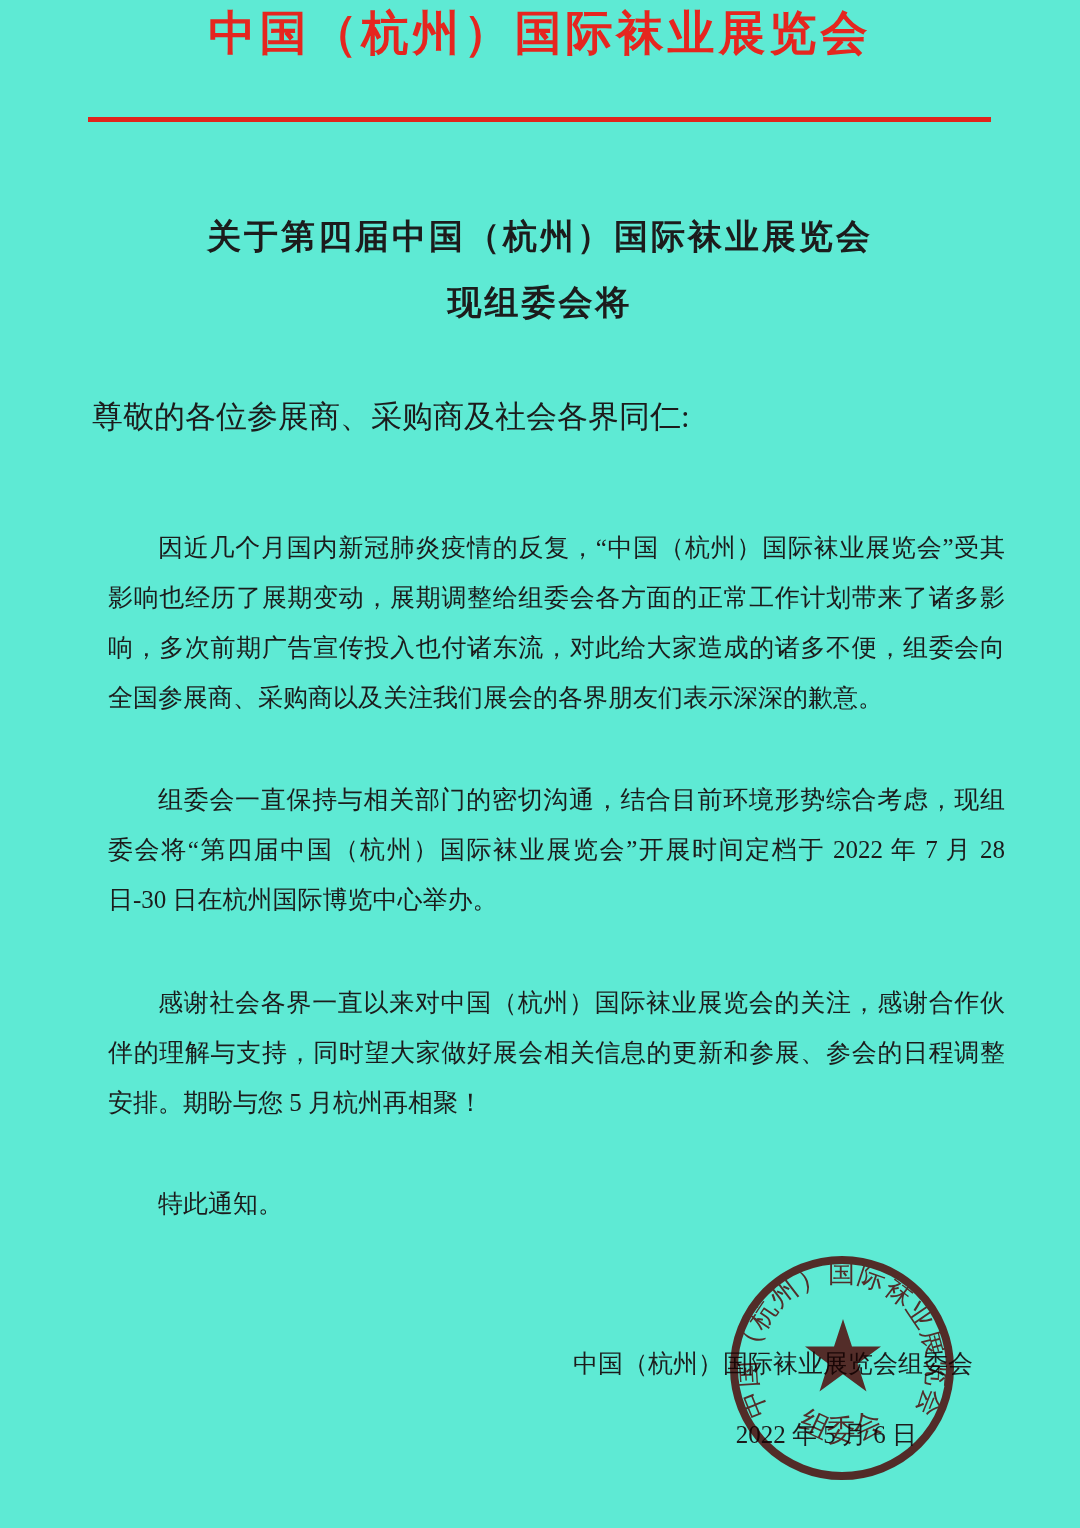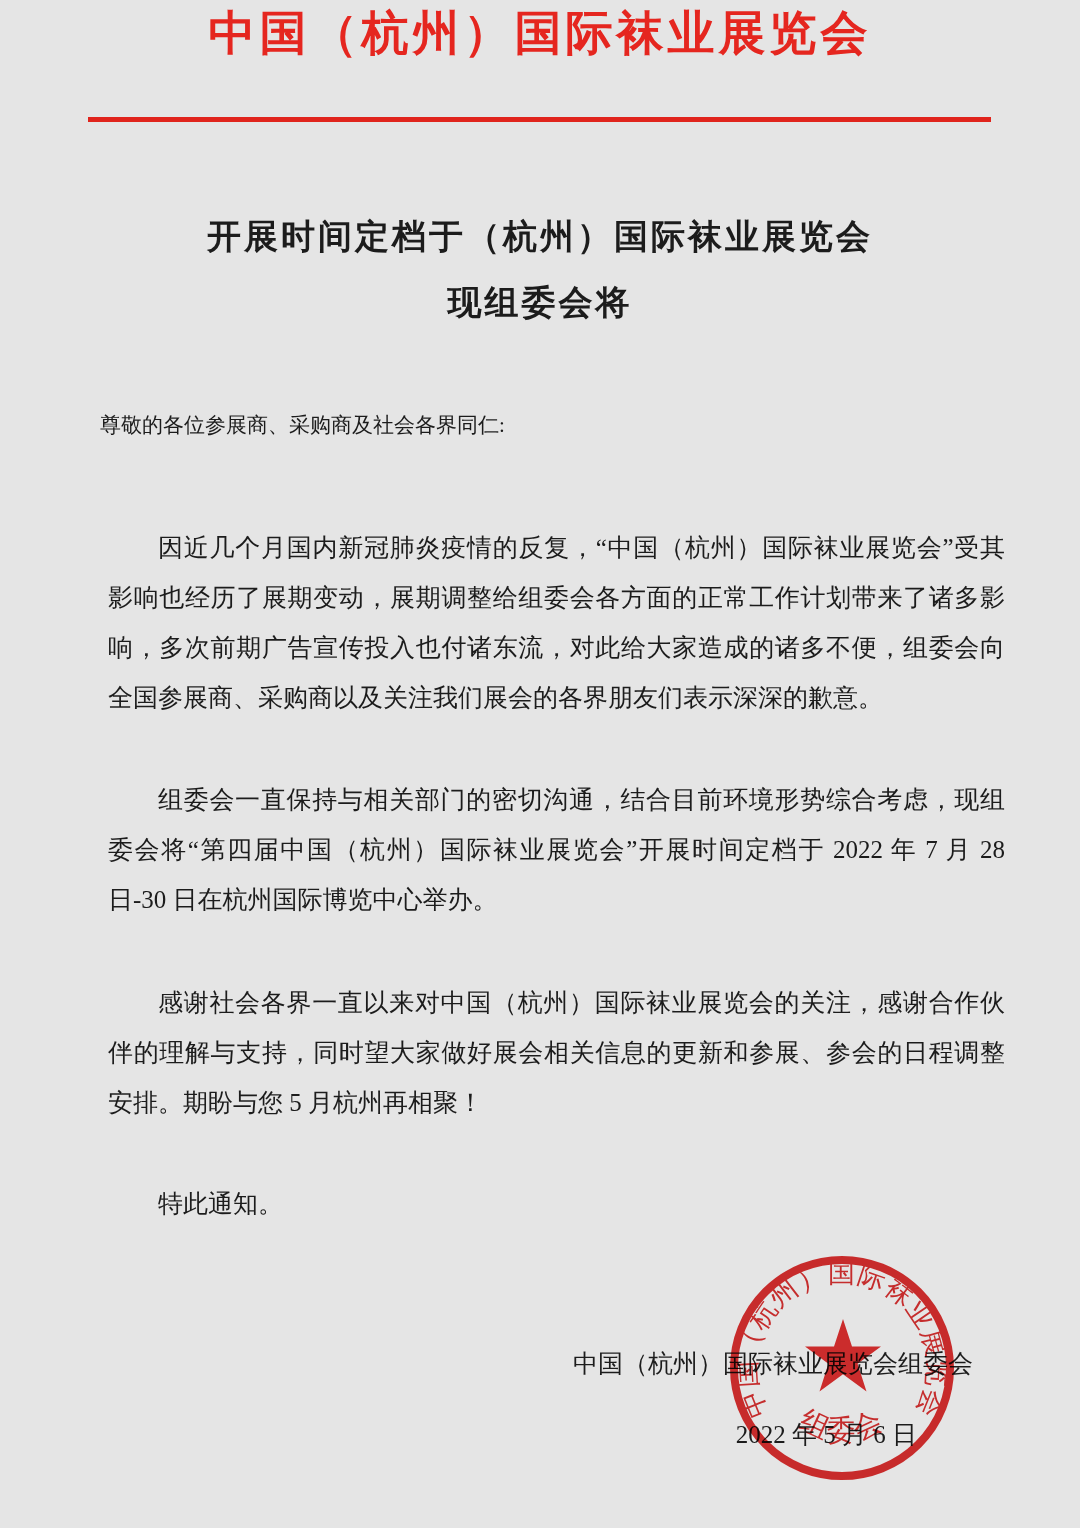--- a/index.html
+++ b/index.html
@@ -1,20 +1,20 @@
 <!DOCTYPE html>
 <html><head>
 <meta charset="utf-8">
 <style>
   html, body { margin: 0; padding: 0; background: #ffffff; }
   .page {
     position: relative;
     width: 1080px;
     height: 1528px;
-    background: #e5e5e5;
+    background: #5eead4;
     font-family: "Liberation Serif", "DejaVu Serif", serif;
     color: #1c1c1c;
     overflow: hidden;
   }
   .header-title {
     position: absolute;
     top: 0px;
     left: 0;
     width: 100%;
     margin: 0;
@@ -41,22 +41,22 @@
     text-align: center;
     font-size: 34px;
     font-weight: bold;
     line-height: 66px;
     letter-spacing: 3px;
   }
   .salutation {
     position: absolute;
     left: 92px;
     top: 392px;
-    margin: 8px;
-    font-size: 21px;
+    margin: 0;
+    font-size: 31px;
     line-height: 50px;
   }
   .para {
     position: absolute;
     left: 92px;
     width: 897px;
     margin: 16px;
     font-size: 25px;
     line-height: 50px;
     text-align: justify;
@@ -102,21 +102,21 @@
 </head>
 <body>
 
 <div class="page">
 
   <h1 class="header-title">中国（杭州）国际袜业展览会</h1>
 
   <div class="red-rule"></div>
 
   <div class="doc-title">
-    <div>开展时间定档于（杭州）国际袜业展览会</div>
+    <div>关于第四届中国（杭州）国际袜业展览会</div>
     <div>现组委会将</div>
   </div>
 
   <p class="salutation">尊敬的各位参展商、采购商及社会各界同仁:</p>
 
   <p class="para" id="p1">因近几个月国内新冠肺炎疫情的反复，“中国（杭州）国际袜业展览会”受其影响也经历了展期变动，展期调整给组委会各方面的正常工作计划带来了诸多影响，多次前期广告宣传投入也付诸东流，对此给大家造成的诸多不便，组委会向全国参展商、采购商以及关注我们展会的各界朋友们表示深深的歉意。</p>
 
   <p class="para" id="p2"><span>组委会一直保持与相关部门的密切沟通，结合目前环境形势综合考虑，现组委会将</span><span class="bold-run">“第四届中国（杭州）国际袜业展览会”开展时间定档于 2022 年 7 月 28 日-30 日在杭州国际博览中心举办。</span></p>
 
   <p class="para" id="p3">感谢社会各界一直以来对中国（杭州）国际袜业展览会的关注，感谢合作伙伴的理解与支持，同时望大家做好展会相关信息的更新和参展、参会的日程调整安排。期盼与您 5 月杭州再相聚！</p>

